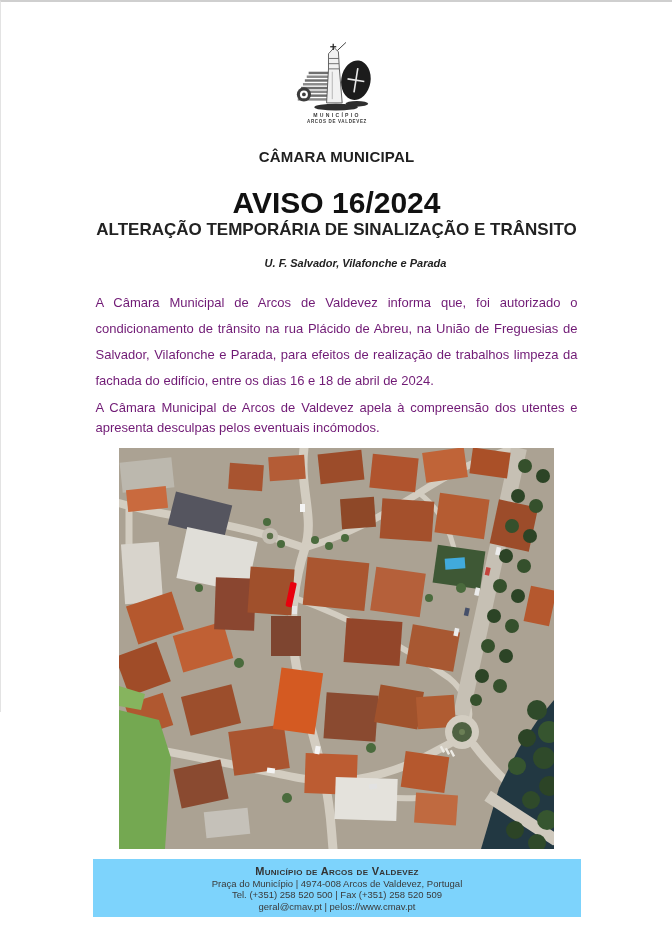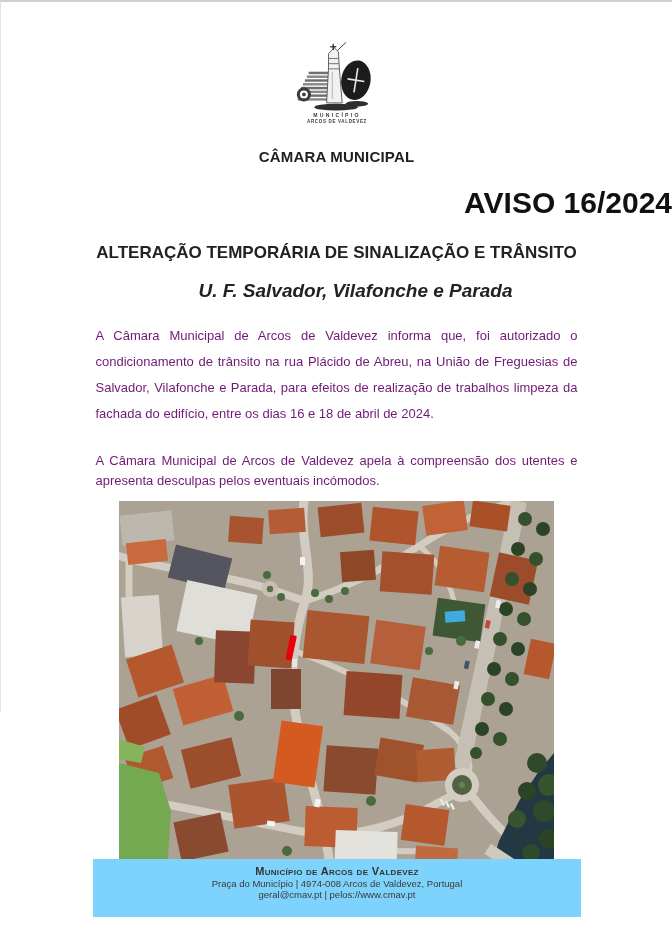--- a/index.html
+++ b/index.html
@@ -19,42 +19,41 @@
   }
   .logo-wrap { padding-top:38px; text-align:center; }
   .org-title {
     margin-top:16px;
     text-align:center;
     font-size:15px; font-weight:bold; color:#1f1f1f;
     letter-spacing:0.2px;
   }
   .notice-title {
     margin-top:21px;
-    text-align:right;
+    text-align:center;
     font-size:30px; font-weight:bold; color:#111;
   }
   .notice-subtitle {
-    margin-top:23px;
     text-align:center;
     font-size:17px; font-weight:bold; color:#222;
   }
   .notice-subsubtitle {
     margin-top:17px;
     text-align:center;
-    font-size:19px; font-weight:bold; font-style:italic; color:#222;padding-left:38px;
+    font-size:11px; font-weight:bold; font-style:italic; color:#222;padding-left:38px;
   }
   .body-text {
     width:482px;
     margin:0 auto;
     font-size:13px;
     color:#701a75;
     text-align:justify;
   }
   .para1 { margin-top:21px; line-height:26px; }
-  .para2 { margin-top:24px;  line-height:20px; }
+  .para2 { margin-top:4px;  line-height:20px; }
   .map-wrap {
     width:435px;
     margin:10px auto 0 auto;
   }
   .map-wrap svg { display:block; }
   .footer-box {
     position:absolute;
     left:92px; top:857px;
     width:488px; height:58px;
     background:#7dd3fc;
@@ -279,16 +278,17 @@
       <rect x="148" y="320" width="8" height="5" fill="#f4f4f4" transform="rotate(8 152 322)"></rect>
       <rect x="250" y="336" width="8" height="5" fill="#e2e2e2" transform="rotate(-6 254 338)"></rect>
 
       <rect x="169" y="134" width="6.5" height="25" rx="1.5" fill="#e8000d" transform="rotate(12 172 146)"></rect>
     </svg>
   </div>
 
   <div class="footer-box">
     <div class="footer-line1">Município de Arcos de Valdevez</div>
     <div>Praça do Município | 4974-008 Arcos de Valdevez, Portugal</div>
+    <div>Tel. (+351) 258 520 500 | Fax (+351) 258 520 509</div>
     <div>geral@cmav.pt | pelos://www.cmav.pt</div>
   </div>
 
 </div>
 
 </body></html>

